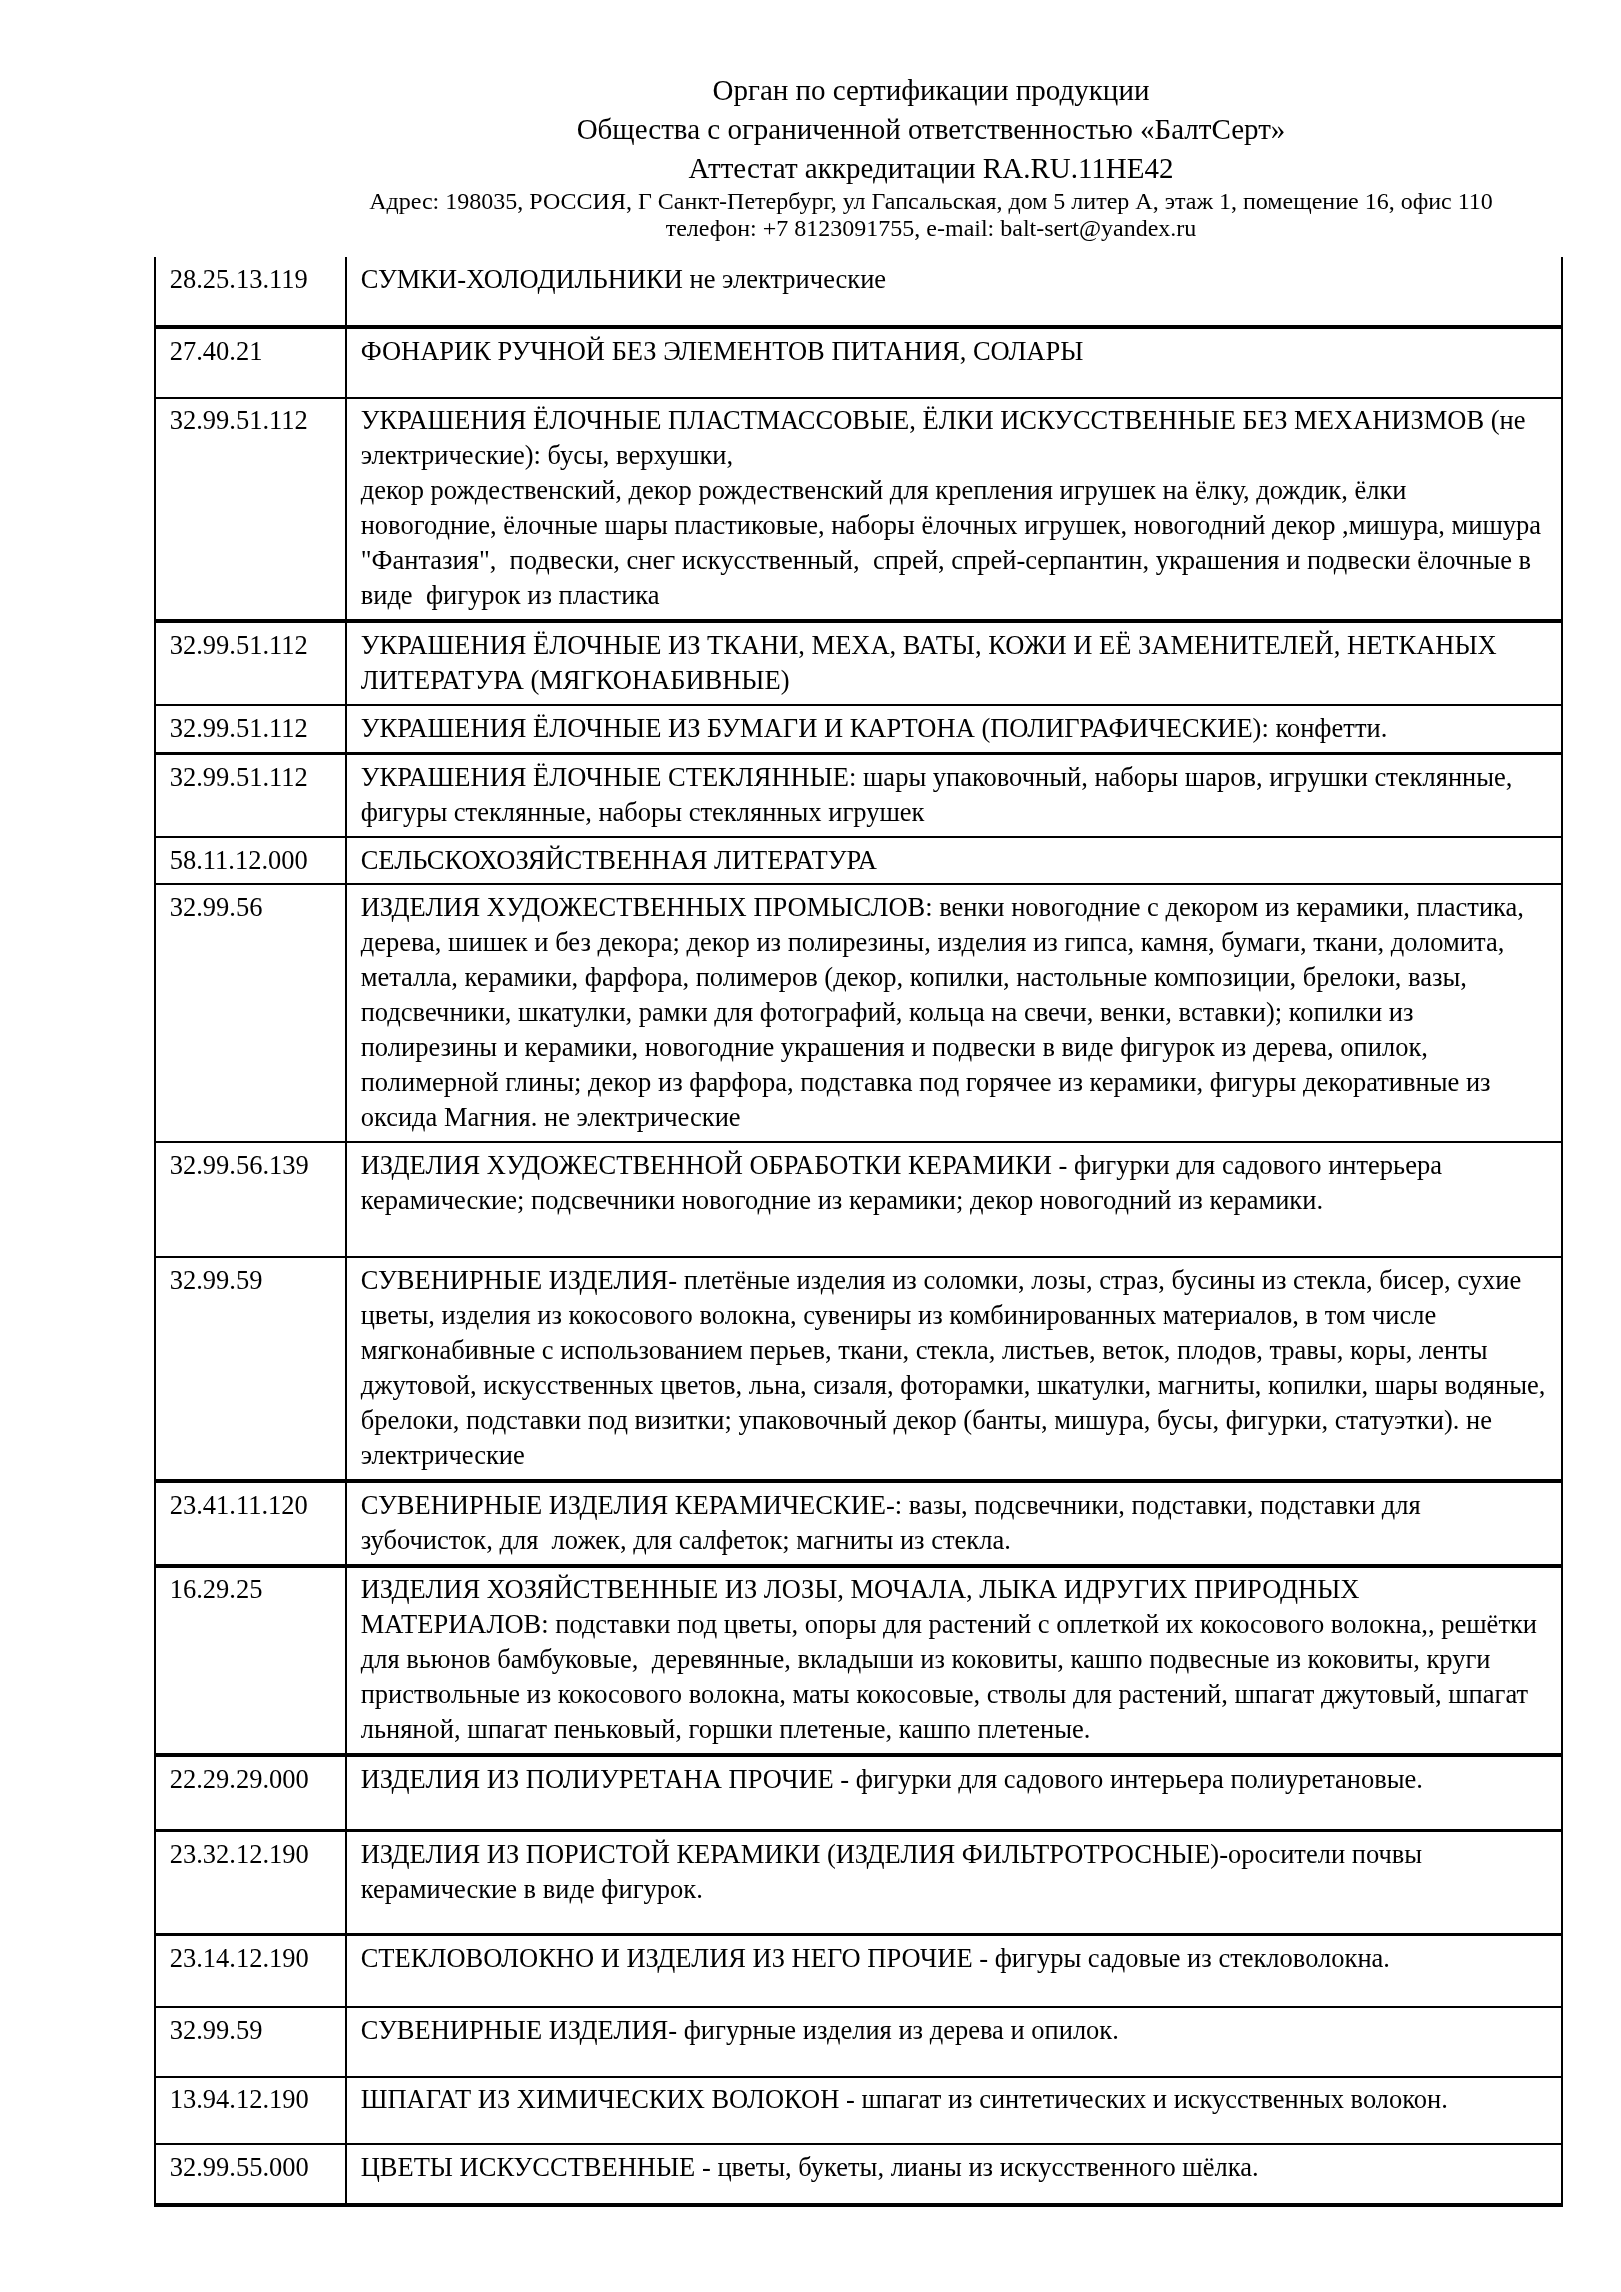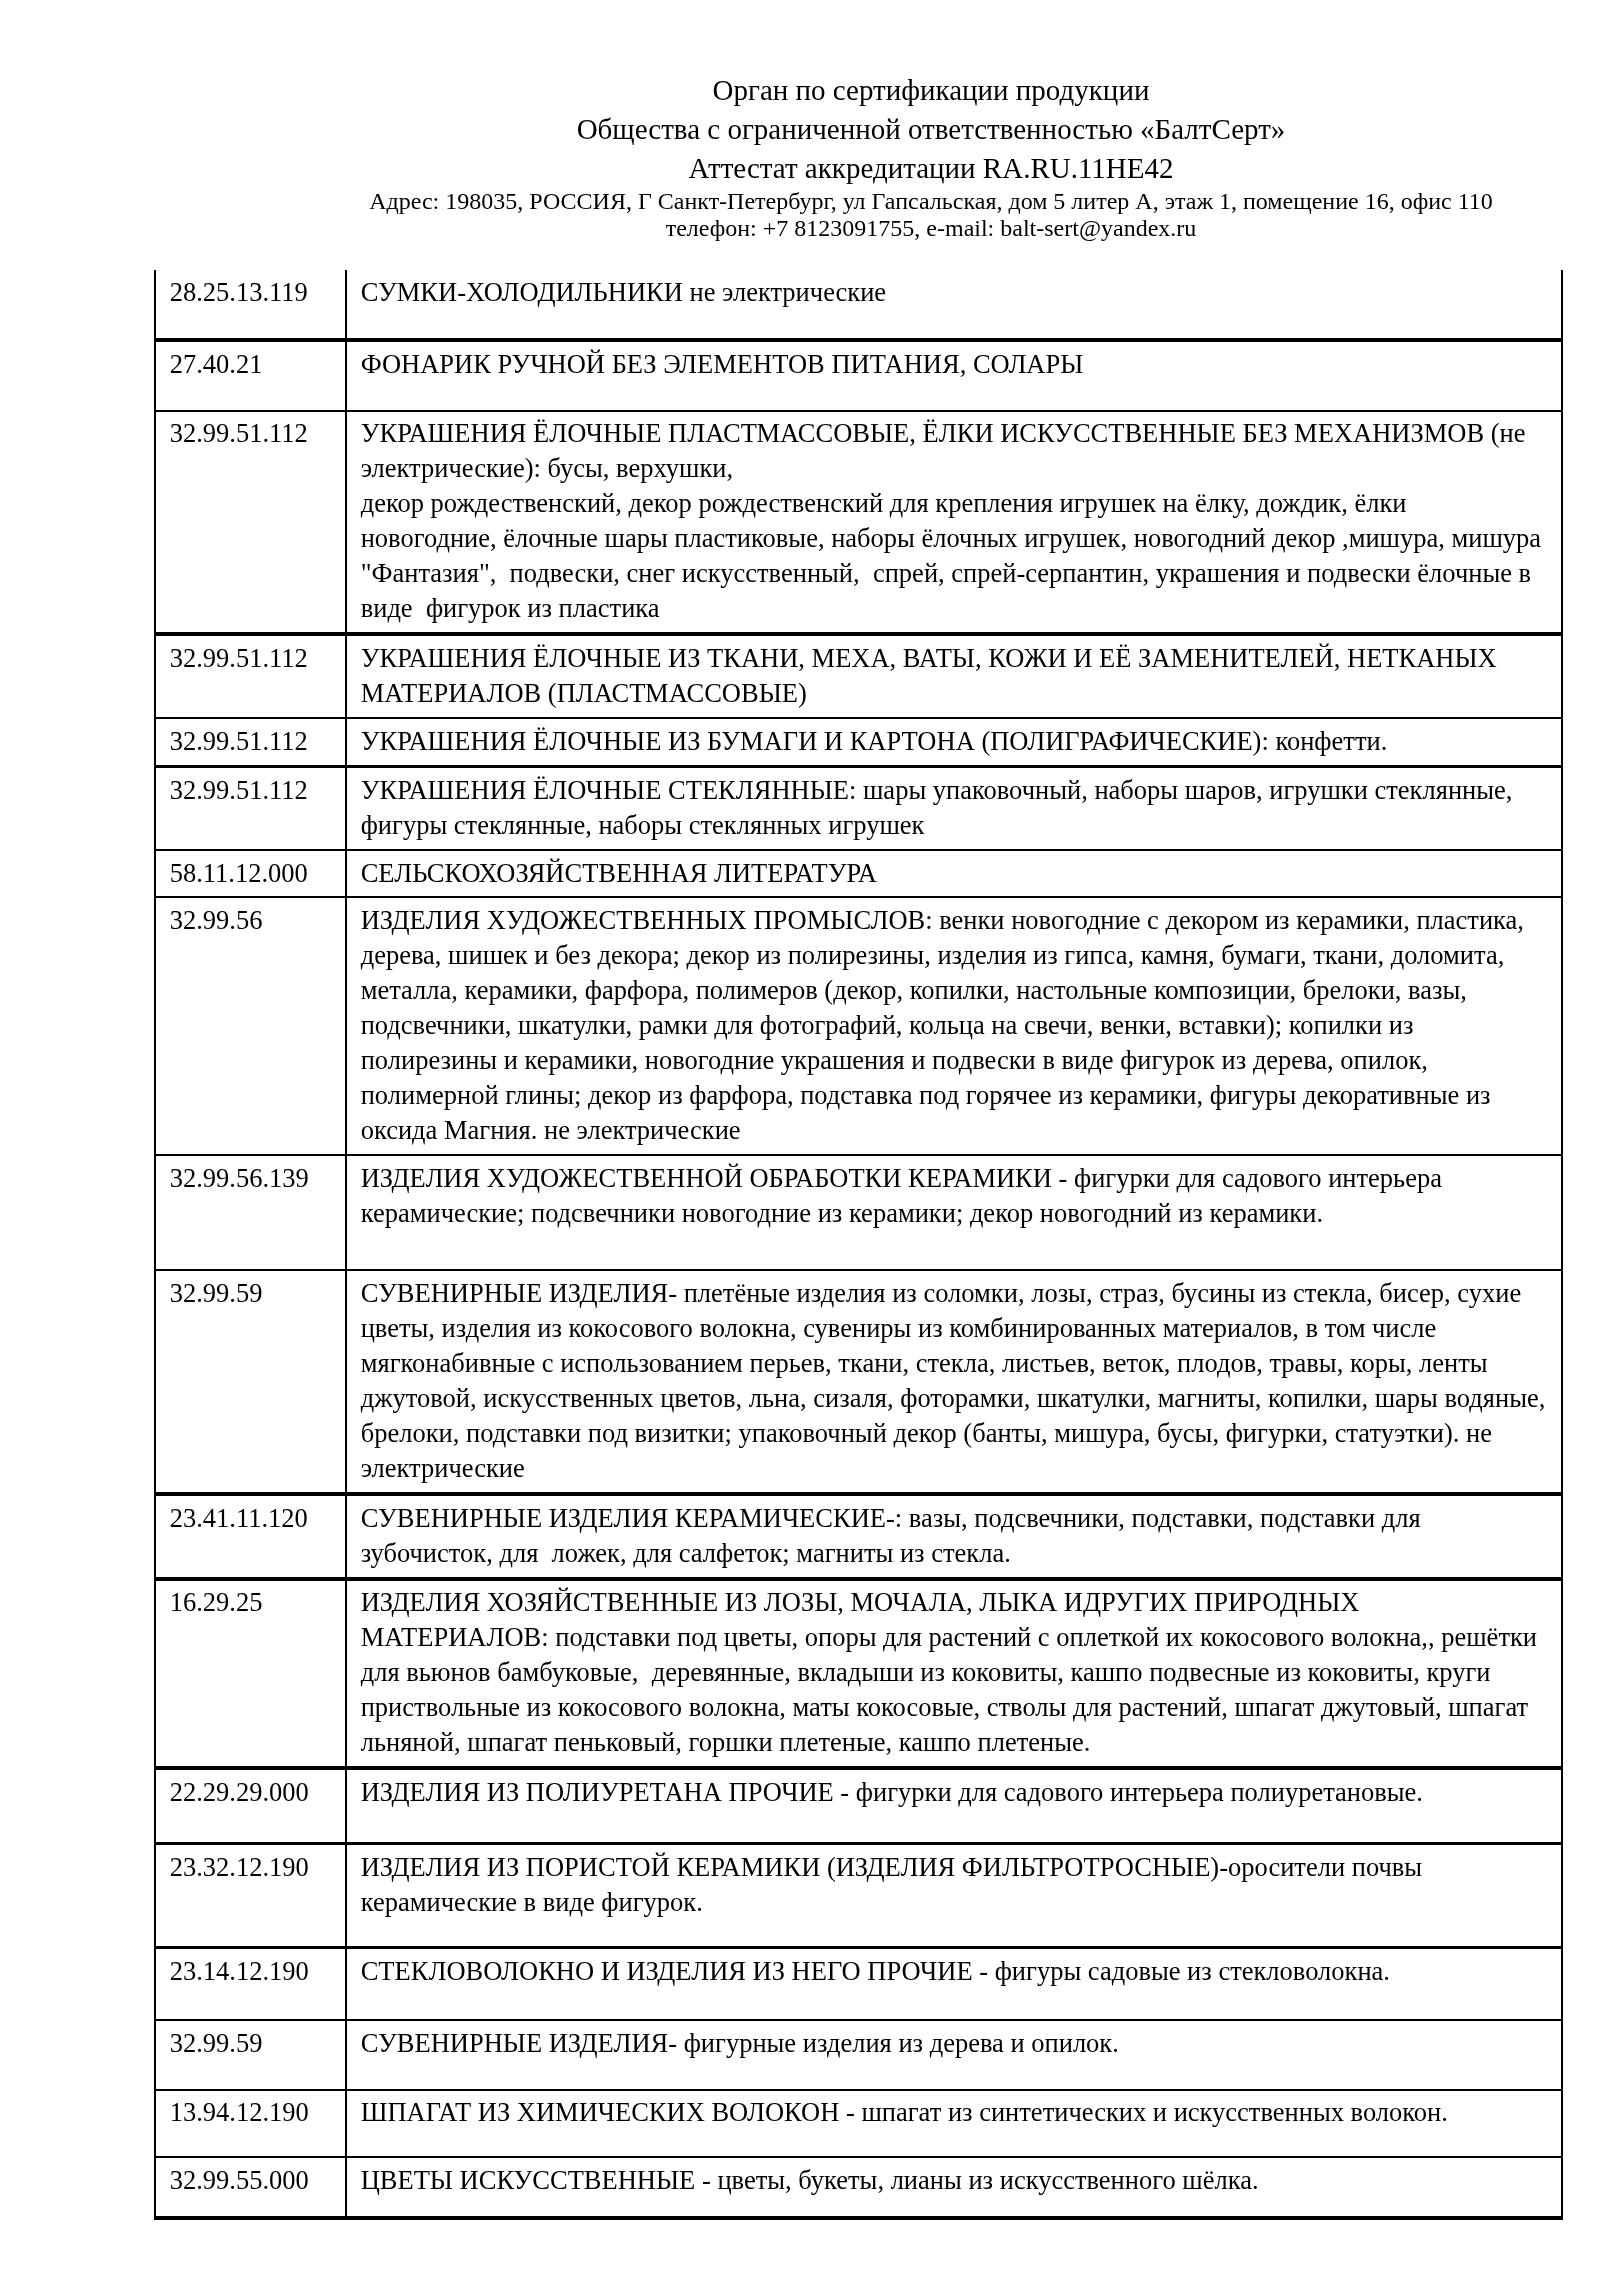--- a/index.html
+++ b/index.html
@@ -30,21 +30,21 @@
     line-height: 39px;
     white-space: nowrap;
   }
   .org-sub {
     font-size: 24px;
     line-height: 26.5px;
     white-space: nowrap;
   }
   .doc-table {
     border-collapse: collapse;
-    margin-top: 29px;
+    margin-top: 16px;
     width: 1409px;
     table-layout: fixed;
   }
   .doc-table td {
     vertical-align: top;
     font-size: 26.5px;
     line-height: 35px;
     padding: 4.9px 13.7px 5.9px 13.7px;
     border-bottom: 2.9px solid #000000;
   }
@@ -111,21 +111,21 @@
     <td class="code-cell">27.40.21</td>
     <td class="desc-cell">ФОНАРИК РУЧНОЙ БЕЗ ЭЛЕМЕНТОВ ПИТАНИЯ, СОЛАРЫ</td>
   </tr>
           <tr>
     <td class="code-cell">32.99.51.112</td>
     <td class="desc-cell">УКРАШЕНИЯ ЁЛОЧНЫЕ ПЛАСТМАССОВЫЕ, ЁЛКИ ИСКУССТВЕННЫЕ БЕЗ МЕХАНИЗМОВ (не электрические): бусы, верхушки,
 декор рождественский, декор рождественский для крепления игрушек на ёлку, дождик, ёлки новогодние, ёлочные шары пластиковые, наборы ёлочных игрушек, новогодний декор ,мишура, мишура "Фантазия",  подвески, снег искусственный,  спрей, спрей-серпантин, украшения и подвески ёлочные в виде  фигурок из пластика</td>
   </tr>
           <tr>
     <td class="code-cell">32.99.51.112</td>
-    <td class="desc-cell">УКРАШЕНИЯ ЁЛОЧНЫЕ ИЗ ТКАНИ, МЕХА, ВАТЫ, КОЖИ И ЕЁ ЗАМЕНИТЕЛЕЙ, НЕТКАНЫХ МАТЕРИАЛОВ (ПЛАСТМАССОВЫЕ)</td>
+    <td class="desc-cell">УКРАШЕНИЯ ЁЛОЧНЫЕ ИЗ ТКАНИ, МЕХА, ВАТЫ, КОЖИ И ЕЁ ЗАМЕНИТЕЛЕЙ, НЕТКАНЫХ ЛИТЕРАТУРА (МЯГКОНАБИВНЫЕ)</td>
   </tr>
           <tr>
     <td class="code-cell">32.99.51.112</td>
     <td class="desc-cell">УКРАШЕНИЯ ЁЛОЧНЫЕ ИЗ БУМАГИ И КАРТОНА (ПОЛИГРАФИЧЕСКИЕ): конфетти.</td>
   </tr>
           <tr>
     <td class="code-cell">32.99.51.112</td>
     <td class="desc-cell">УКРАШЕНИЯ ЁЛОЧНЫЕ СТЕКЛЯННЫЕ: шары упаковочный, наборы шаров, игрушки стеклянные, фигуры стеклянные, наборы стеклянных игрушек</td>
   </tr>
           <tr>

